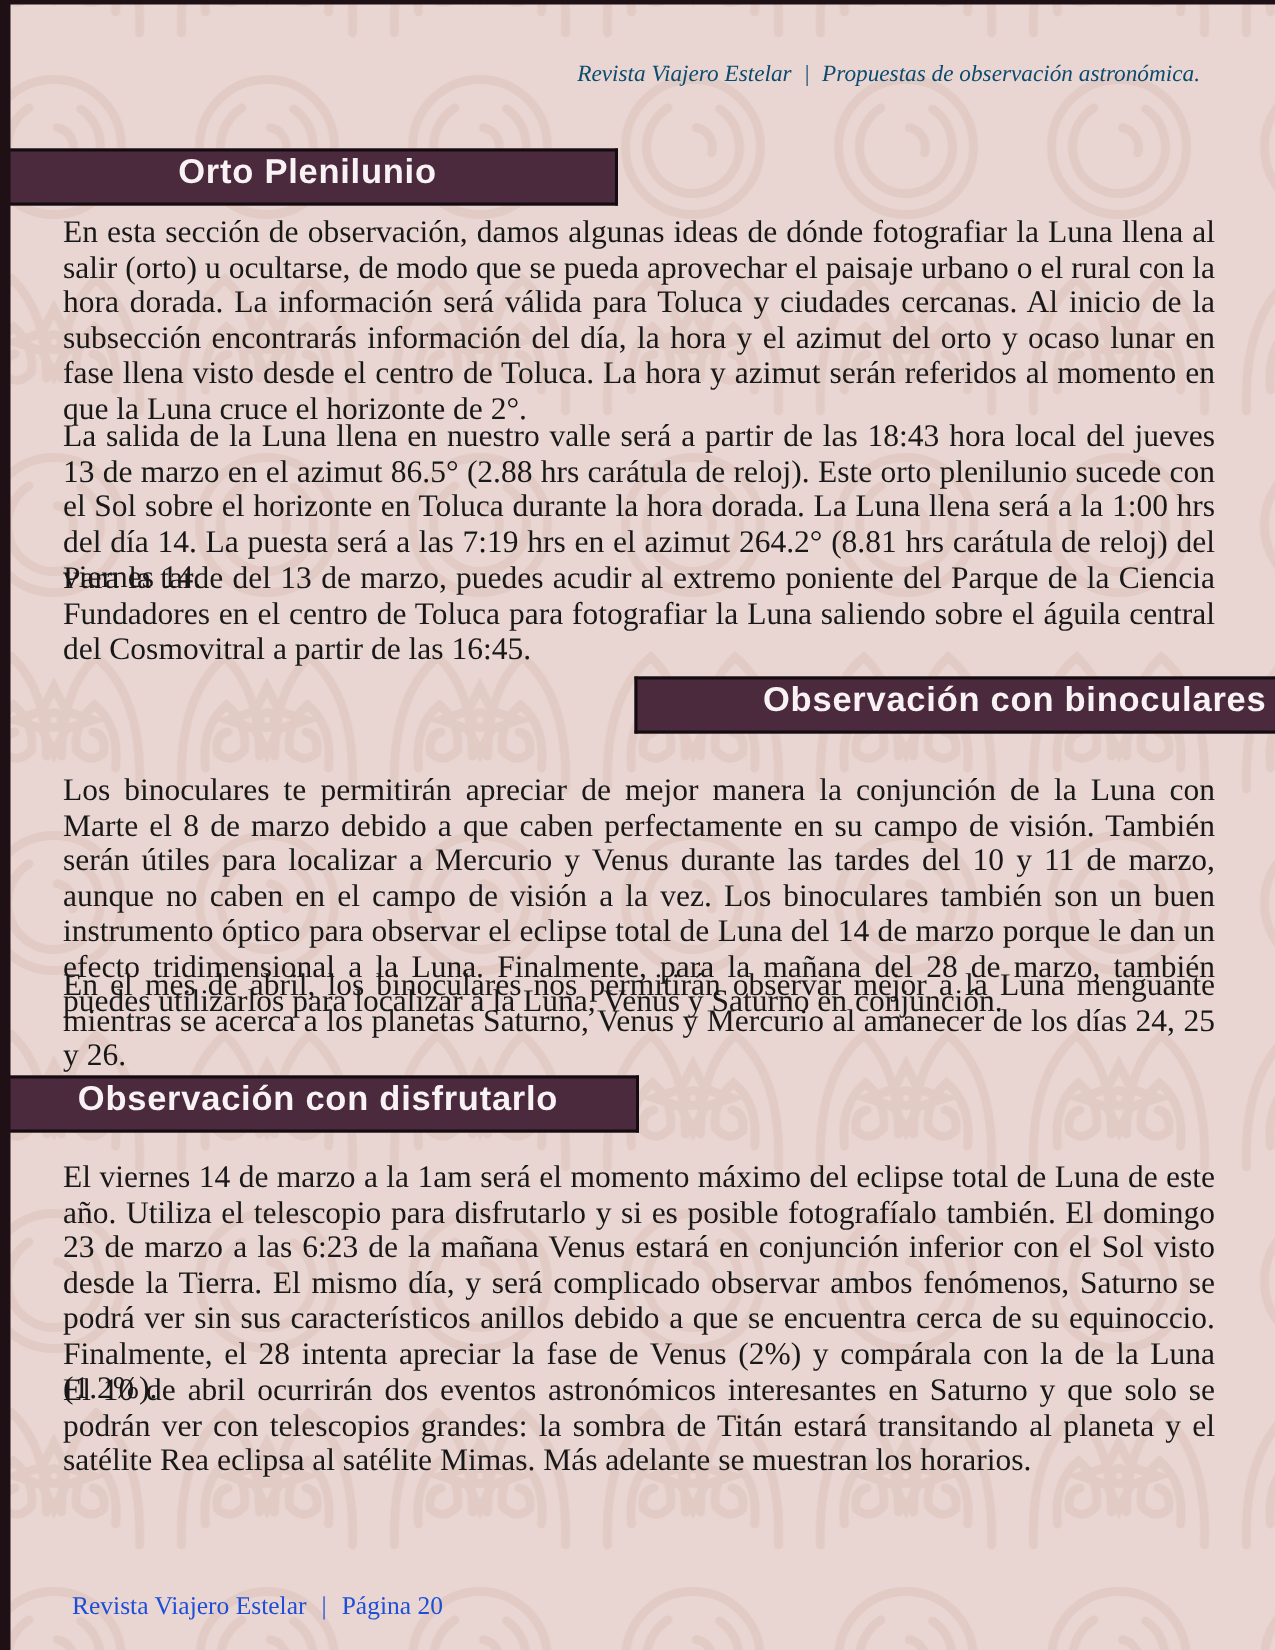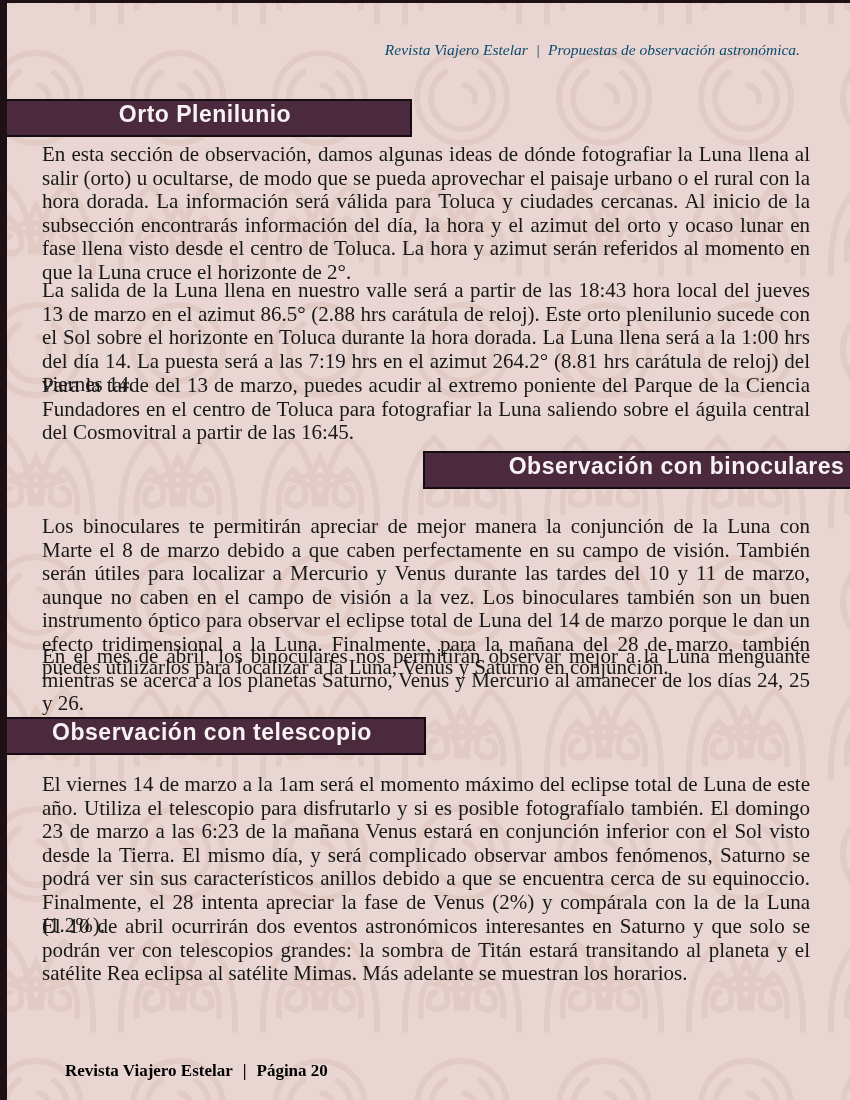--- a/index.html
+++ b/index.html
@@ -57,22 +57,22 @@
   }
   .p1{top:143px;}
   .p2{top:269px;margin-top:10px;}
   .p3{top:374px;}
   .p4{top:498px;margin-top:17px;}
   .p5{top:645px;}
   .p6{top:773px;}
   .p7{top:915px;}
   
   .footer{
-    position:absolute;left:65px;top:1061px;
-    font-size:17px;color:#000000;z-index:2;white-space:nowrap;font-weight:bold;
+    position:absolute;left:48px;top:1061px;
+    font-size:17px;color:#1d4ed8;z-index:2;white-space:nowrap;
   }
   .footer .sep{padding:0 10px;}
 </style>
 </head>
 <body>
 
 <svg class="watermark" xmlns="http://www.w3.org/2000/svg" width="850" height="1100">
   <defs>
     <pattern id="owl" x="-35" y="-78" width="142" height="252" patternUnits="userSpaceOnUse">
       <g fill="none" stroke="#dcc2bb" stroke-width="6" stroke-linecap="round">
@@ -109,20 +109,20 @@
 <p class="para p2">La salida de la Luna llena en nuestro valle será a partir de las 18:43 hora local del jueves 13 de marzo en el azimut 86.5° (2.88 hrs carátula de reloj). Este orto plenilunio sucede con el Sol sobre el horizonte en Toluca durante la hora dorada. La Luna llena será a la 1:00 hrs del día 14. La puesta será a las 7:19 hrs en el azimut 264.2° (8.81 hrs carátula de reloj) del viernes 14.</p>
 <p class="para p3">Para la tarde del 13 de marzo, puedes acudir al extremo poniente del Parque de la Ciencia Fundadores en el centro de Toluca para fotografiar la Luna saliendo sobre el águila central del Cosmovitral a partir de las 16:45.</p>
 
 <div class="bar bar2">
   <span>Observación con binoculares</span>
 </div>
 <p class="para p4">Los binoculares te permitirán apreciar de mejor manera la conjunción de la Luna con Marte el 8 de marzo debido a que caben perfectamente en su campo de visión. También serán útiles para localizar a Mercurio y Venus durante las tardes del 10 y 11 de marzo, aunque no caben en el campo de visión a la vez. Los binoculares también son un buen instrumento óptico para observar el eclipse total de Luna del 14 de marzo porque le dan un efecto tridimensional a la Luna. Finalmente, para la mañana del 28 de marzo, también puedes utilizarlos para localizar a la Luna, Venus y Saturno en conjunción.</p>
 <p class="para p5">En el mes de abril, los binoculares nos permitirán observar mejor a la Luna menguante mientras se acerca a los planetas Saturno, Venus y Mercurio al amanecer de los días 24, 25 y 26.</p>
 
 <div class="bar bar3">
-  <span>Observación con telescopio</span>
+  <span>Observación con disfrutarlo</span>
 </div>
 <p class="para p6">El viernes 14 de marzo a la 1am será el momento máximo del eclipse total de Luna de este año. Utiliza el telescopio para disfrutarlo y si es posible fotografíalo también. El domingo 23 de marzo a las 6:23 de la mañana Venus estará en conjunción inferior con el Sol visto desde la Tierra. El mismo día, y será complicado observar ambos fenómenos, Saturno se podrá ver sin sus característicos anillos debido a que se encuentra cerca de su equinoccio. Finalmente, el 28 intenta apreciar la fase de Venus (2%) y compárala con la de la Luna (1.2%).</p>
 <p class="para p7">El 10 de abril ocurrirán dos eventos astronómicos interesantes en Saturno y que solo se podrán ver con telescopios grandes: la sombra de Titán estará transitando al planeta y el satélite Rea eclipsa al satélite Mimas. Más adelante se muestran los horarios.</p>
 
 <div class="footer">
   <span>Revista Viajero Estelar</span><span class="sep">|</span><span>Página 20</span>
 </div>
 
 </body></html>

